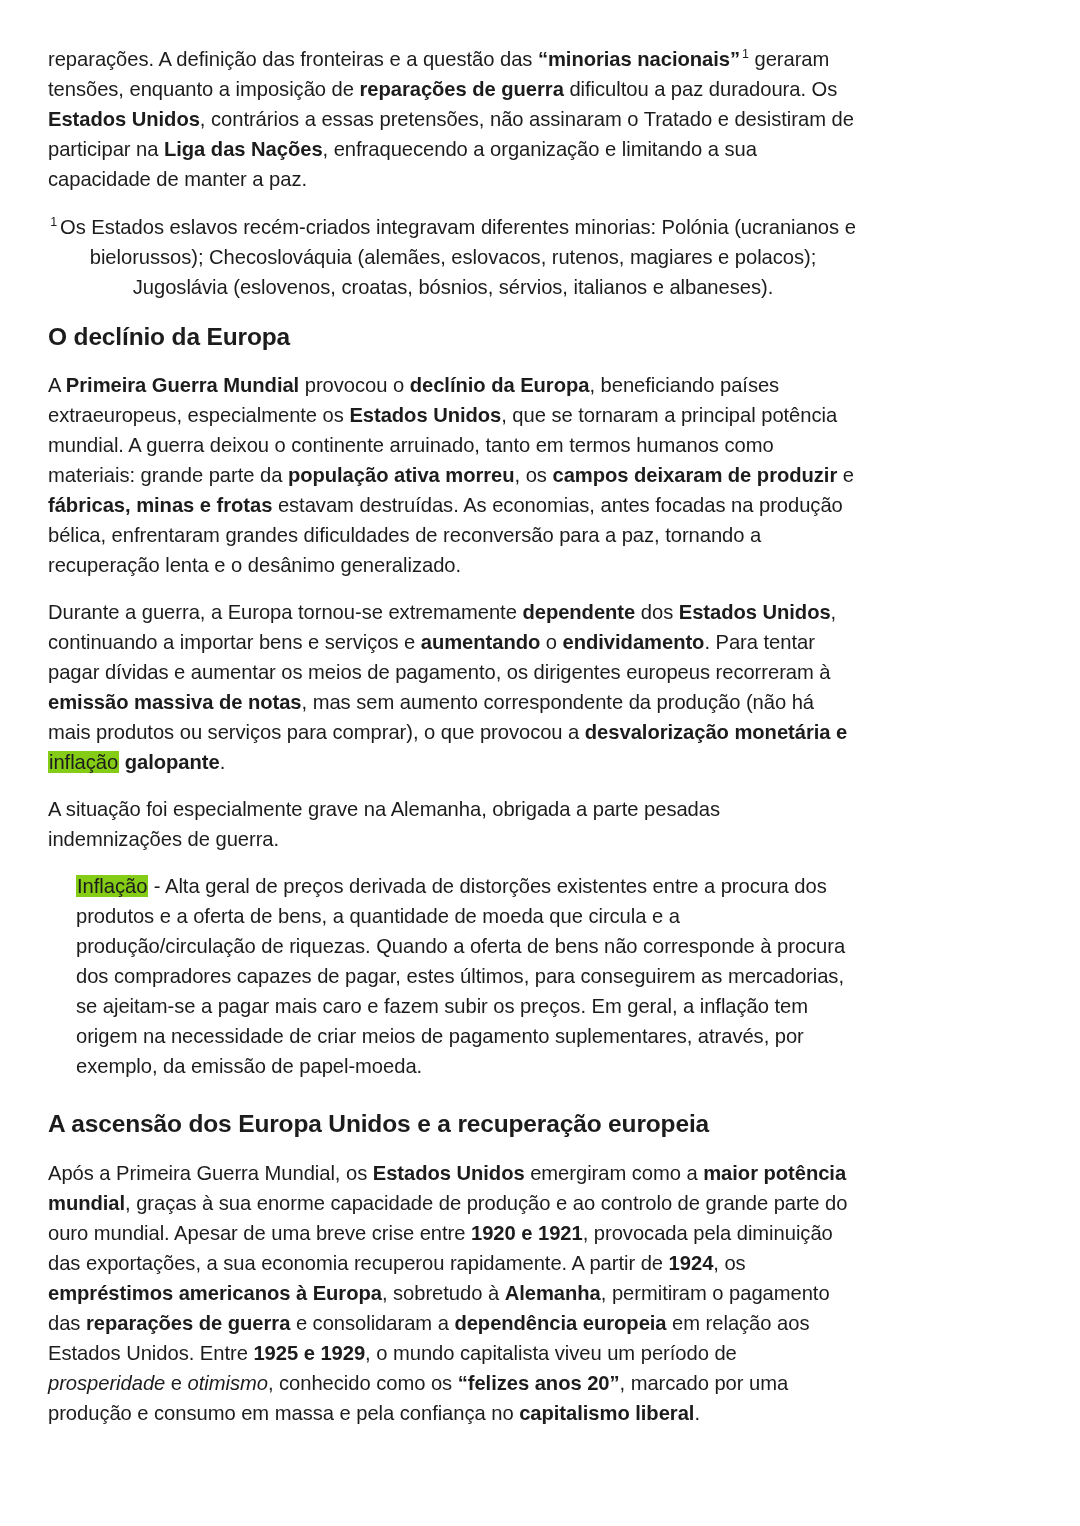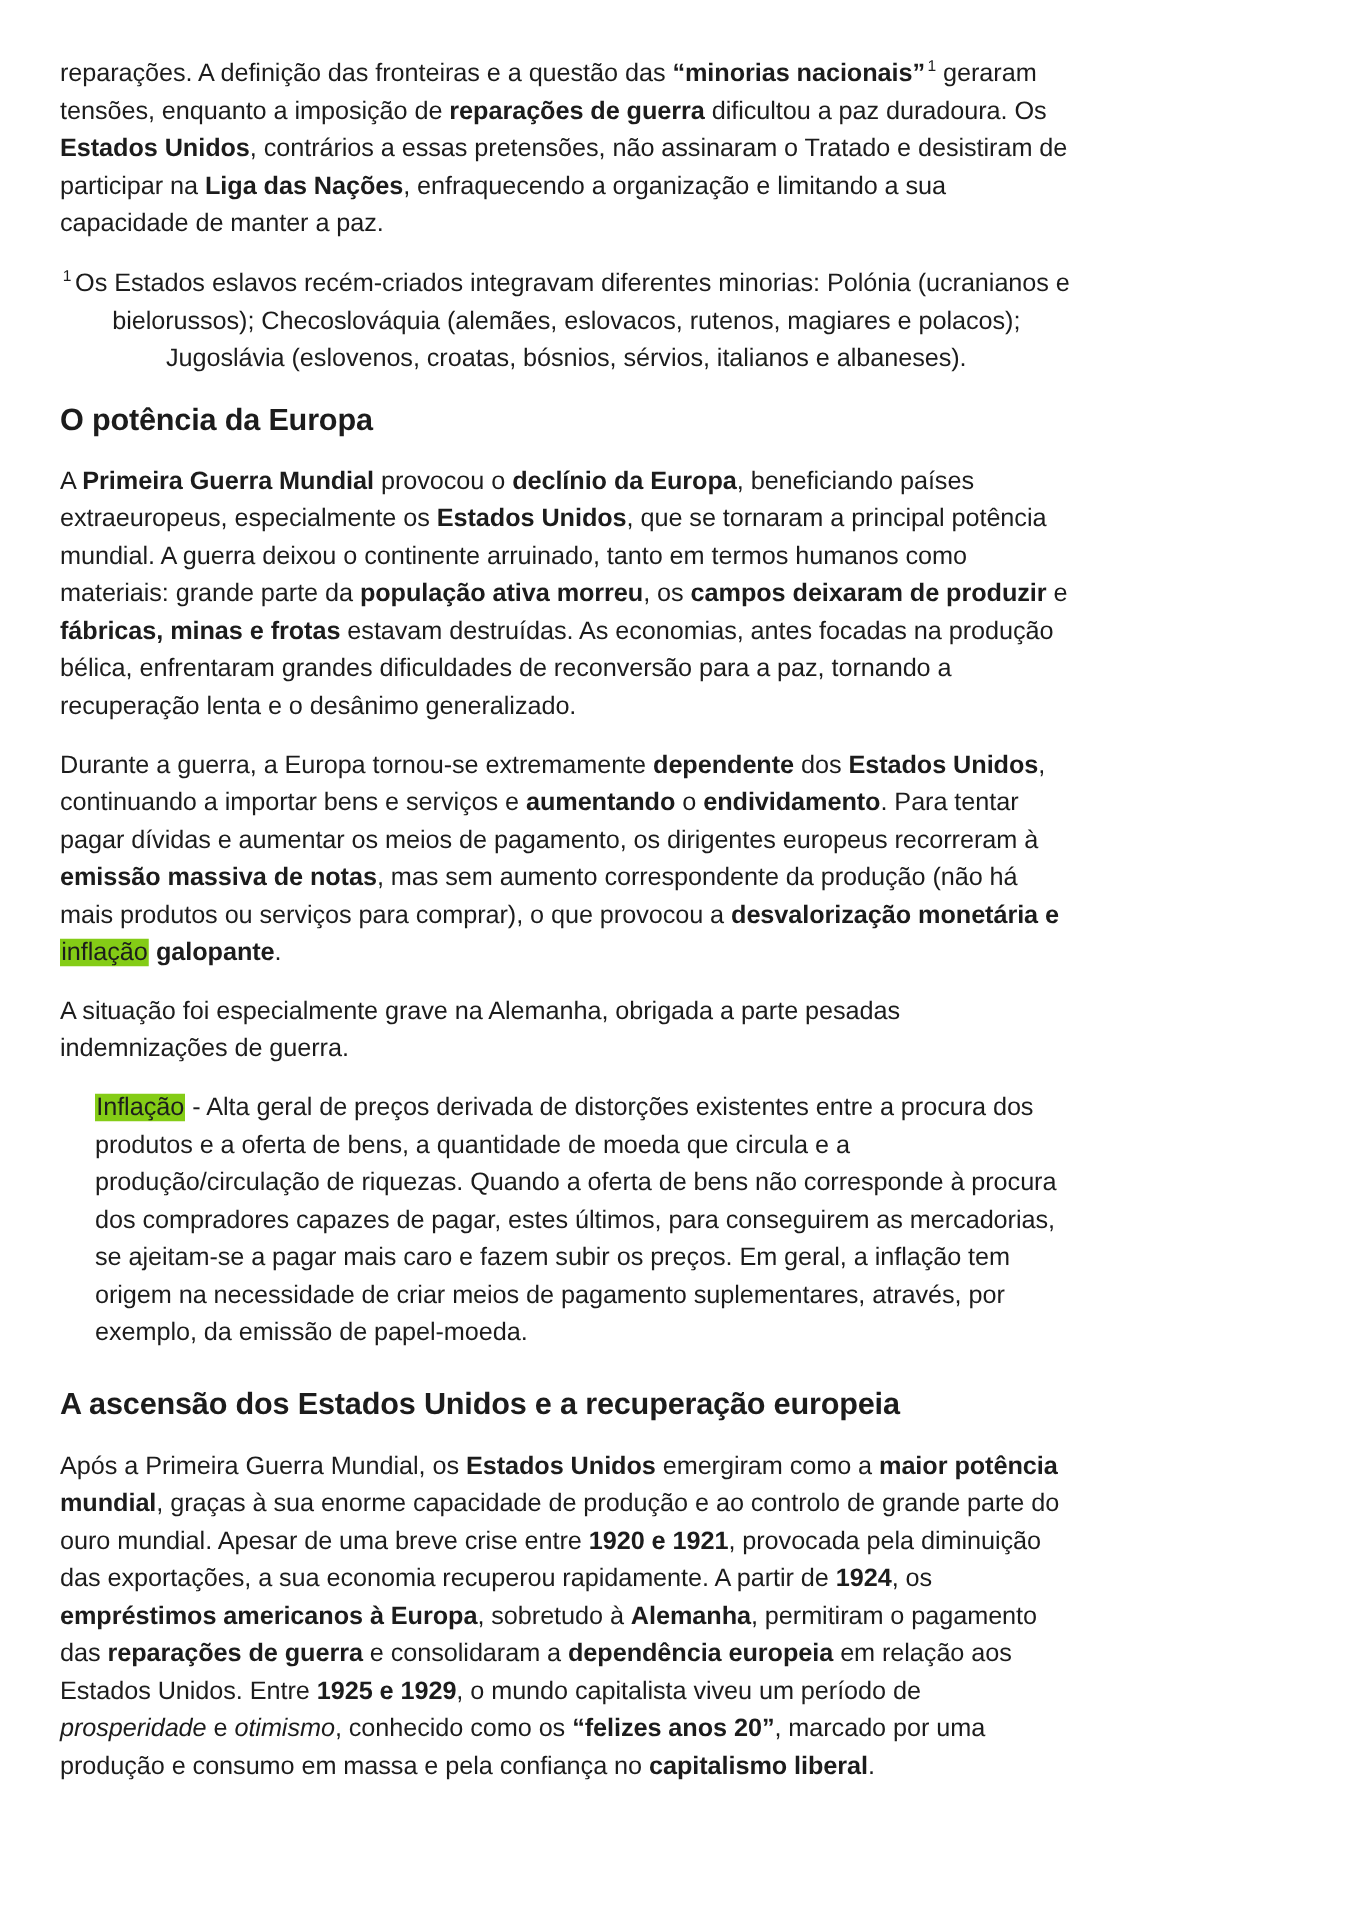--- a/index.html
+++ b/index.html
@@ -76,29 +76,29 @@
 </style>
 </head>
 <body>
 
 <div class="page">
 
   <p class="para"><span>reparações. A definição das fronteiras e a questão das </span><b>“minorias nacionais”</b><sup class="fn">1</sup><span> geraram tensões, enquanto a imposição de </span><b>reparações de guerra</b><span> dificultou a paz duradoura. Os </span><b>Estados Unidos</b><span>, contrários a essas pretensões, não assinaram o Tratado e desistiram de participar na </span><b>Liga das Nações</b><span>, enfraquecendo a organização e limitando a sua capacidade de manter a paz.</span></p>
 
   <p class="para footnote"><span class="fnmark">1</span><span>Os Estados eslavos recém-criados integravam diferentes minorias: Polónia (ucranianos e bielorussos); Checoslováquia (alemães, eslovacos, rutenos, magiares e polacos); Jugoslávia (eslovenos, croatas, bósnios, sérvios, italianos e albaneses).</span></p>
 
-  <h2 class="heading">O potência da Europa</h2>
+  <h2 class="heading">O declínio da Europa</h2>
 
   <p class="para"><span>A </span><b>Primeira Guerra Mundial</b><span> provocou o </span><b>declínio da Europa</b><span>, beneficiando países extraeuropeus, especialmente os </span><b>Estados Unidos</b><span>, que se tornaram a principal potência mundial. A guerra deixou o continente arruinado, tanto em termos humanos como materiais: grande parte da </span><b>população ativa morreu</b><span>, os </span><b>campos deixaram de produzir</b><span> e </span><b>fábricas, minas e frotas</b><span> estavam destruídas. As economias, antes focadas na produção bélica, enfrentaram grandes dificuldades de reconversão para a paz, tornando a recuperação lenta e o desânimo generalizado.</span></p>
 
   <p class="para"><span>Durante a guerra, a Europa tornou-se extremamente </span><b>dependente</b><span> dos </span><b>Estados Unidos</b><span>, continuando a importar bens e serviços e </span><b>aumentando</b><span> o </span><b>endividamento</b><span>. Para tentar pagar dívidas e aumentar os meios de pagamento, os dirigentes europeus recorreram à </span><b>emissão massiva de notas</b><span>, mas sem aumento correspondente da produção (não há mais produtos ou serviços para comprar), o que provocou a </span><b>desvalorização monetária e </b><span class="hl">inflação</span><span> </span><b>galopante</b><span>.</span></p>
 
   <p class="para"><span>A situação foi especialmente grave na Alemanha, obrigada a parte pesadas indemnizações de guerra.</span></p>
 
   <p class="para tight"><span class="hl">Inflação</span><span> - Alta geral de preços derivada de distorções existentes entre a procura dos produtos e a oferta de bens, a quantidade de moeda que circula e a produção/circulação de riquezas. Quando a oferta de bens não corresponde à procura dos compradores capazes de pagar, estes últimos, para conseguirem as mercadorias, se ajeitam-se a pagar mais caro e fazem subir os preços. Em geral, a inflação tem origem na necessidade de criar meios de pagamento suplementares, através, por exemplo, da emissão de papel-moeda.</span></p>
 
-  <h2 class="heading second">A ascensão dos Estados Unidos e a recuperação europeia</h2>
+  <h2 class="heading second">A ascensão dos Europa Unidos e a recuperação europeia</h2>
 
   <p class="para"><span>Após a Primeira Guerra Mundial, os </span><b>Estados Unidos</b><span> emergiram como a </span><b>maior potência mundial</b><span>, graças à sua enorme capacidade de produção e ao controlo de grande parte do ouro mundial. Apesar de uma breve crise entre </span><b>1920 e 1921</b><span>, provocada pela diminuição das exportações, a sua economia recuperou rapidamente. A partir de </span><b>1924</b><span>, os </span><b>empréstimos americanos à Europa</b><span>, sobretudo à </span><b>Alemanha</b><span>, permitiram o pagamento das </span><b>reparações de guerra</b><span> e consolidaram a </span><b>dependência europeia</b><span> em relação aos Estados Unidos. Entre </span><b>1925 e 1929</b><span>, o mundo capitalista viveu um período de </span><i>prosperidade</i><span> e </span><i>otimismo</i><span>, conhecido como os </span><b>“felizes anos 20”</b><span>, marcado por uma produção e consumo em massa e pela confiança no </span><b>capitalismo liberal</b><span>.</span></p>
 
   <div class="spacer-bottom"></div>
 
 </div>
 
 </body></html>

